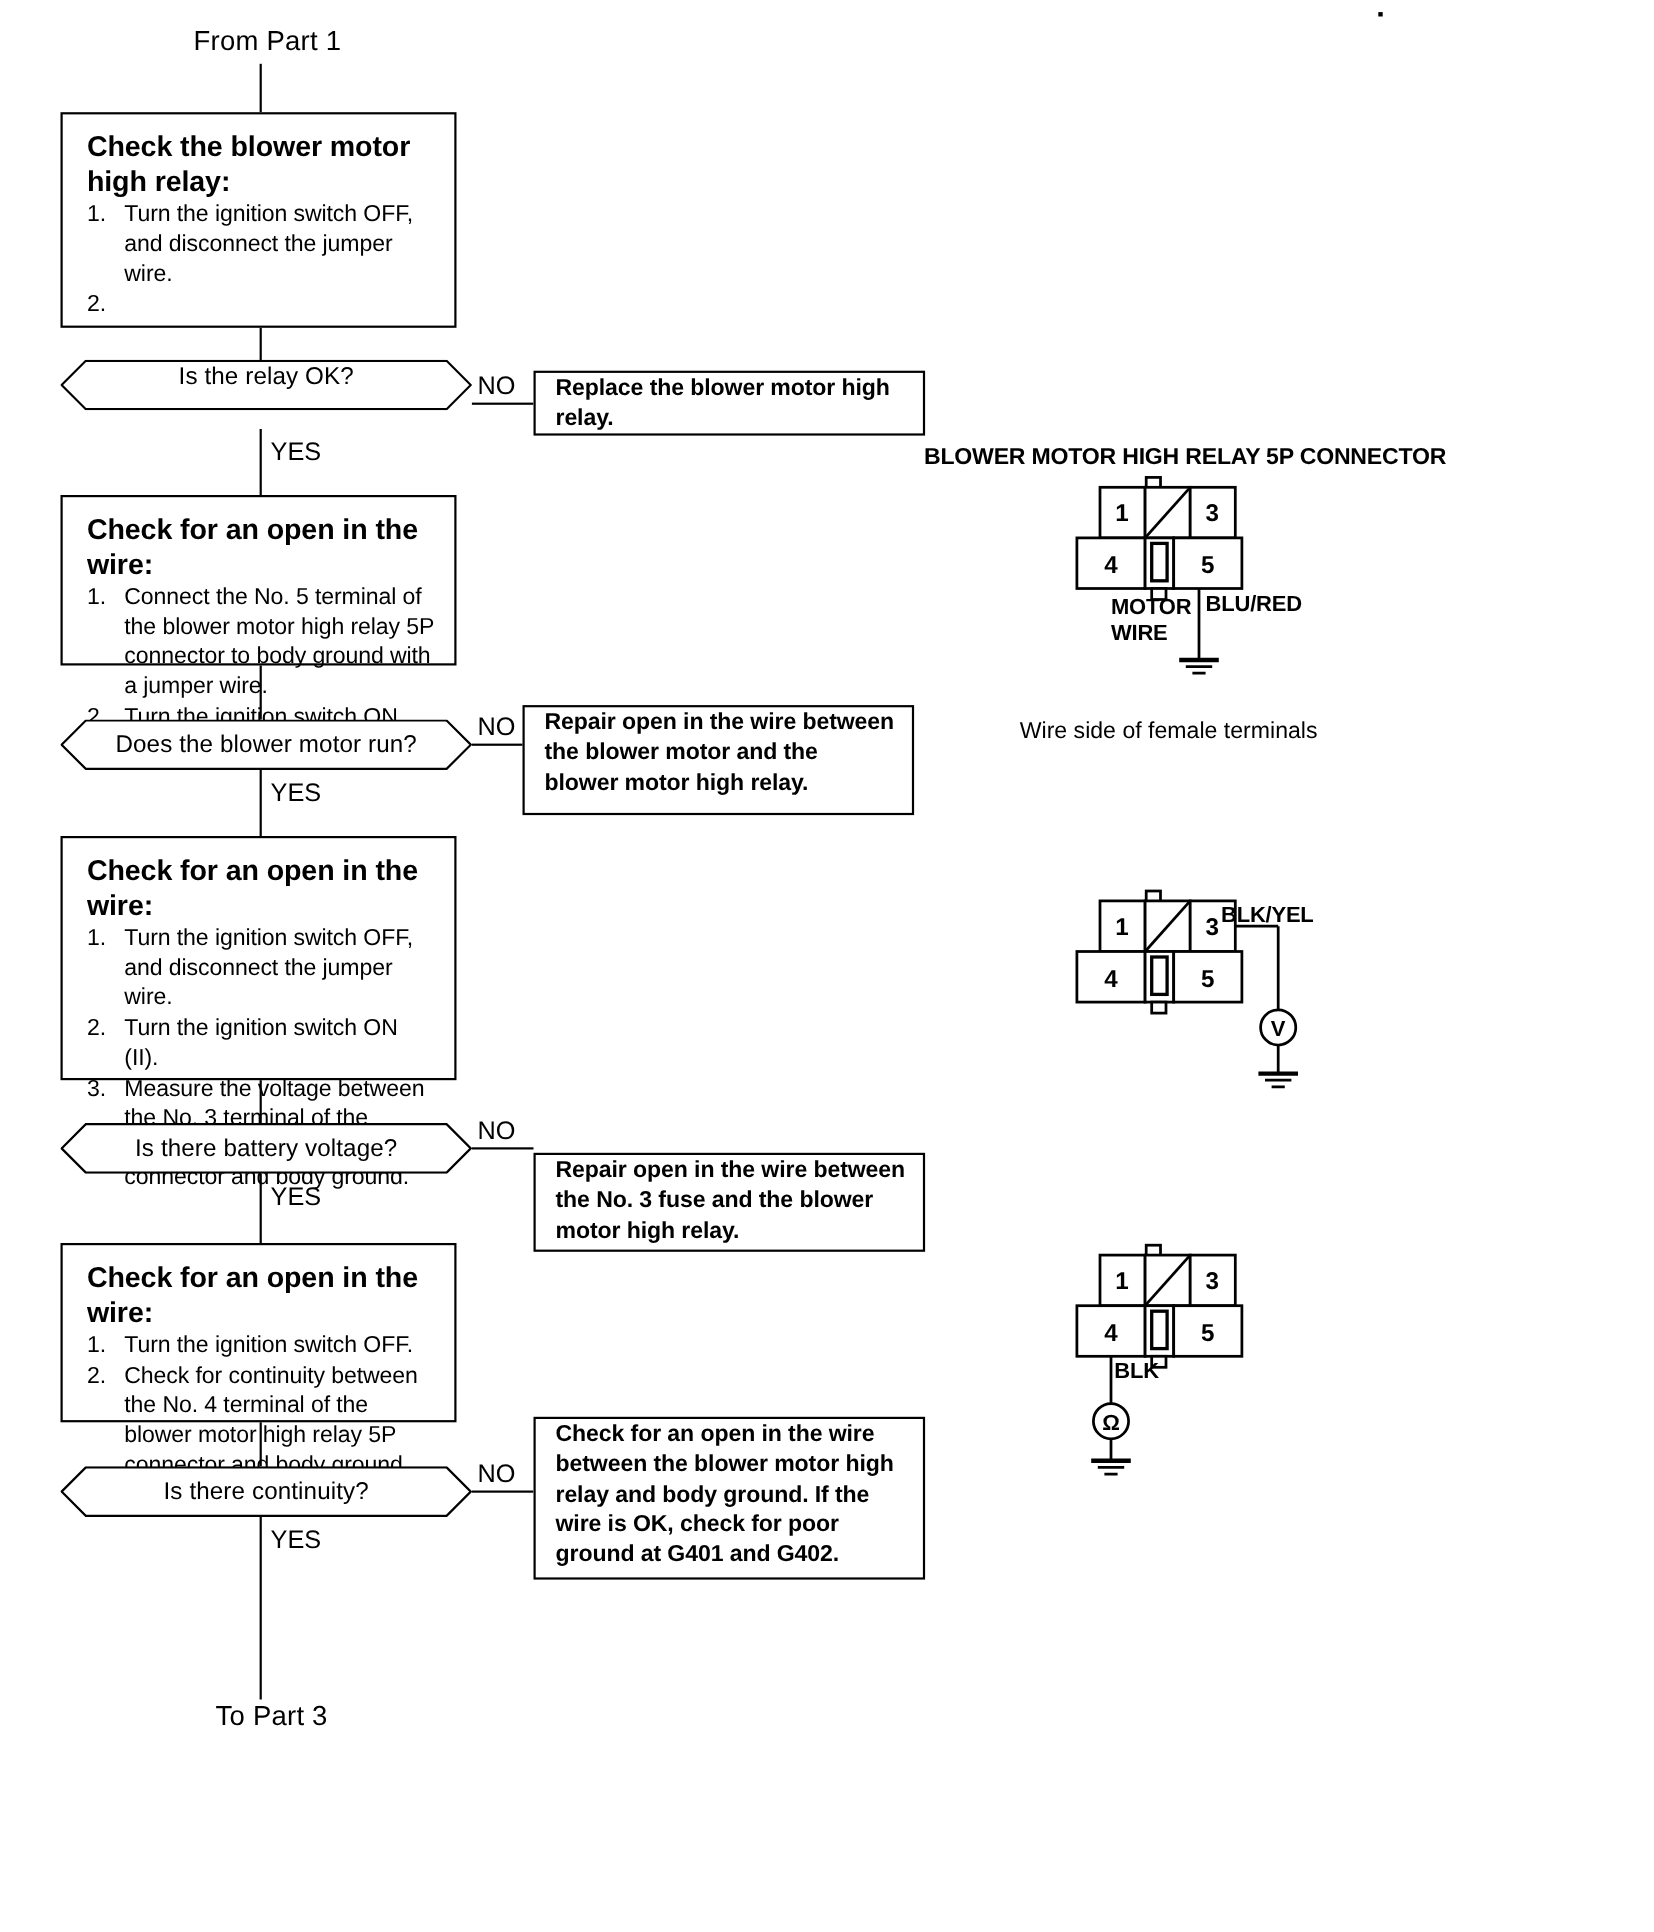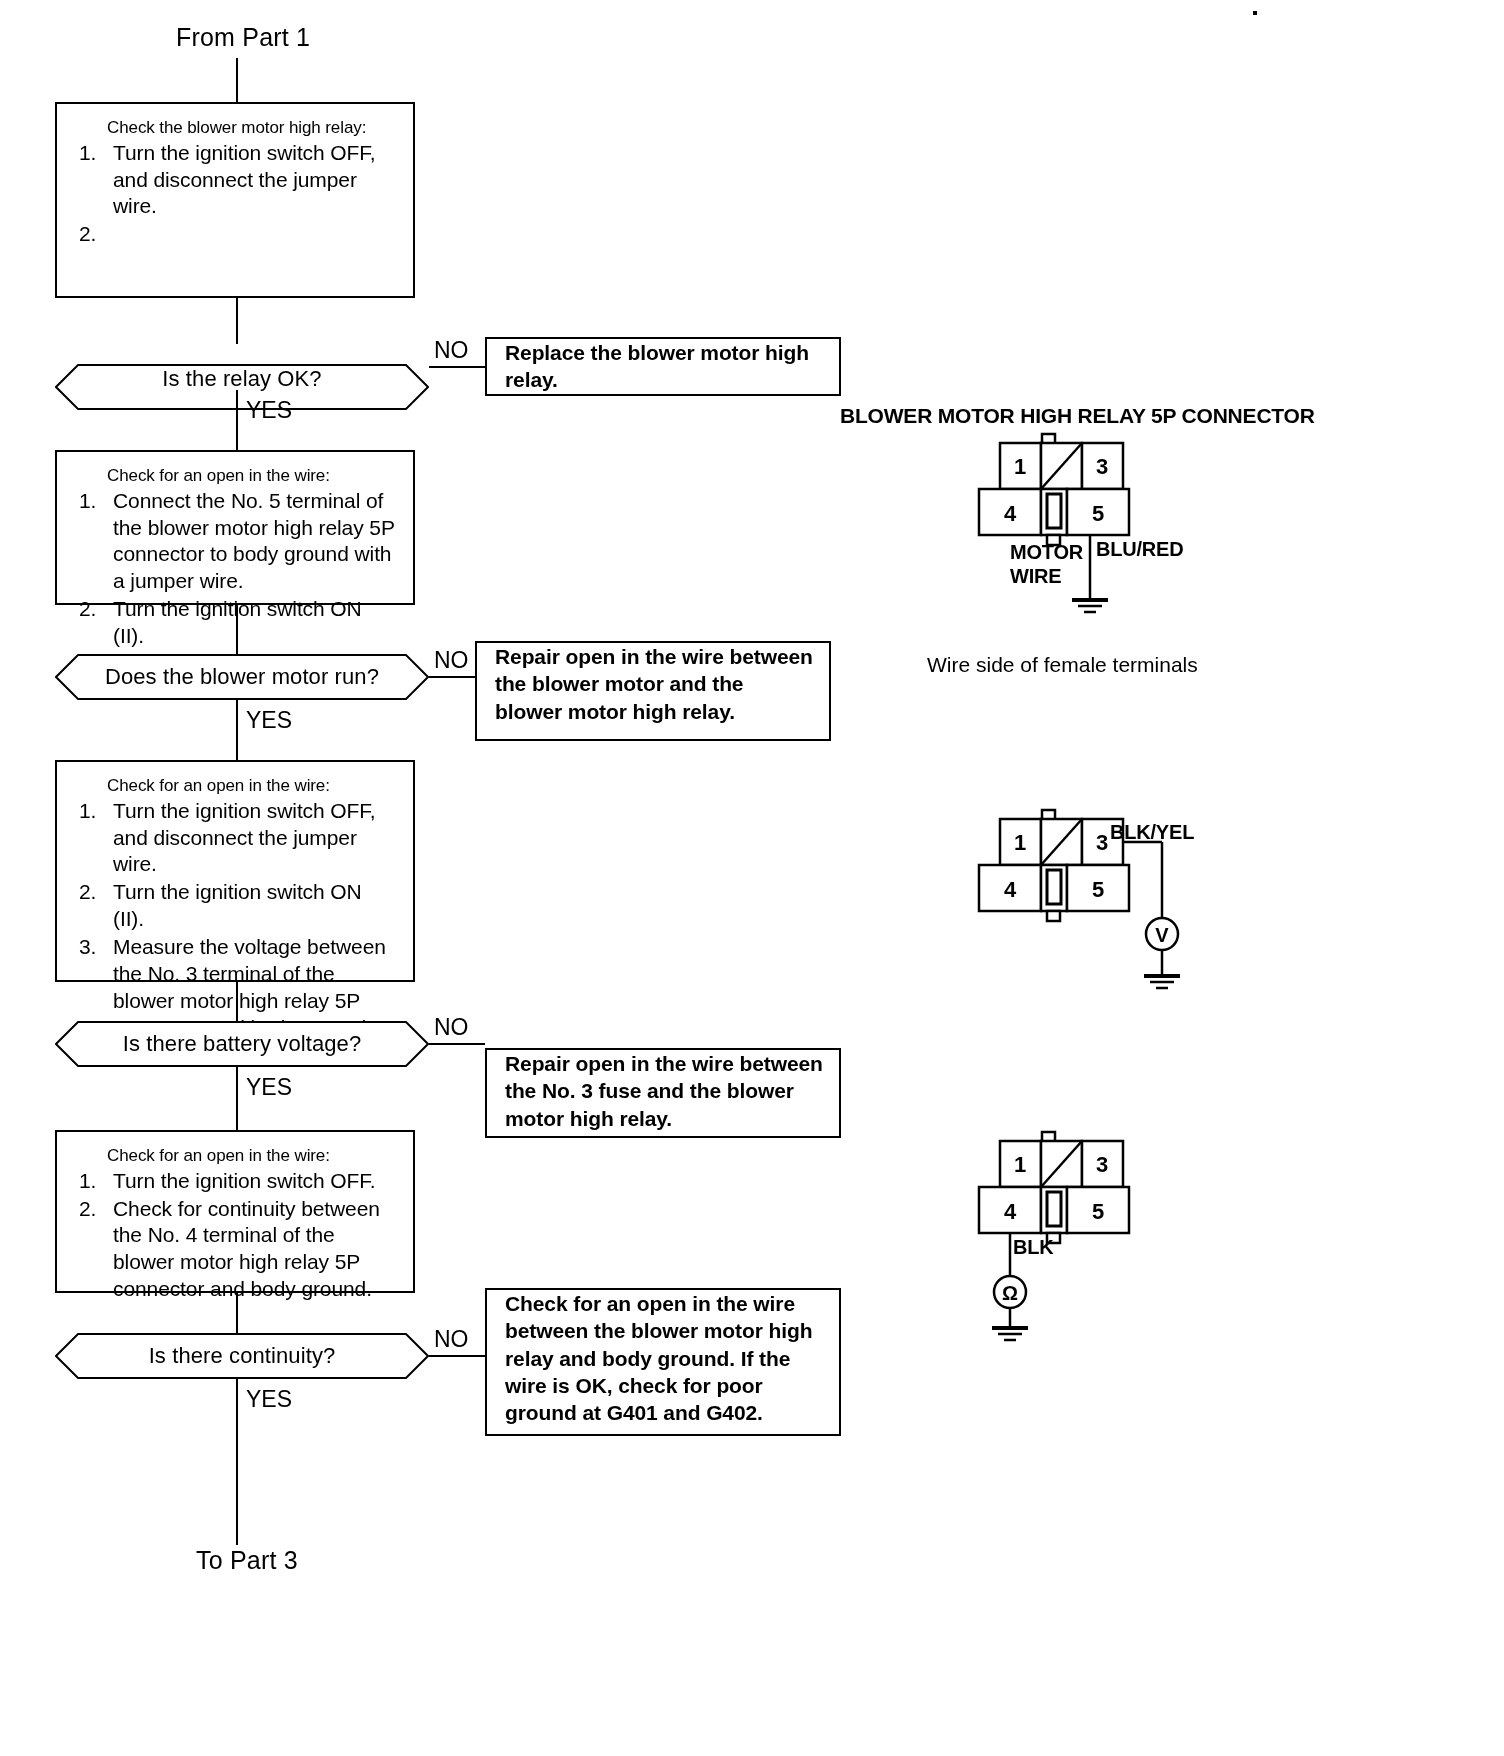--- a/index.html
+++ b/index.html
@@ -38,26 +38,25 @@
   .hline { background: #000; height: 2px; }
 
   
   .pbox {
     border: 2px solid #000;
     background: #fff;
     box-sizing: border-box;
     padding: 14px 16px 10px 22px;
   }
   .pbox .ptitle {
-    font-weight: normal;
-    font-size: 17px;
+    font-weight: bold;
+    font-size: 26px;
     line-height: 1.22;
     margin-bottom: 1px;
     letter-spacing: -0.1px;
-    margin-left: 28px;
   }
   .steps {
     list-style: none;
     margin: 0;
     padding: 0;
   }
   .steps li {
     position: relative;
     padding-left: 34px;
     font-size: 21px;
@@ -143,21 +142,21 @@
         <span>Turn the ignition switch OFF, and disconnect the jumper wire.</span>
       </li>
       <li>
         <span class="num">2.</span>
       </li>
     </ul>
   </div>
 
   <div class="abs vline" style="left:236px; top:298px; height:46px;"></div>
 
-  <div class="decision" style="left:55px; top:364px; width:374px; height:30px;">
+  <div class="decision" style="left:55px; top:327px; width:374px; height:30px;">
     <svg width="374" height="46" viewBox="0 0 374 46">
       <polygon points="23,1 351,1 373,23 351,45 23,45 1,23" fill="#ffffff" stroke="#000000" stroke-width="2"></polygon>
     </svg>
     <div class="dtext">Is the relay OK?</div>
   </div>
 
   <div class="abs hline" style="left:429px; top:366px; width:56px;"></div>
   <div class="abs branch-label" style="left:434px; top:337px;">NO</div>
 
   <div class="abs vline" style="left:236px; top:390px; height:60px;"></div>

